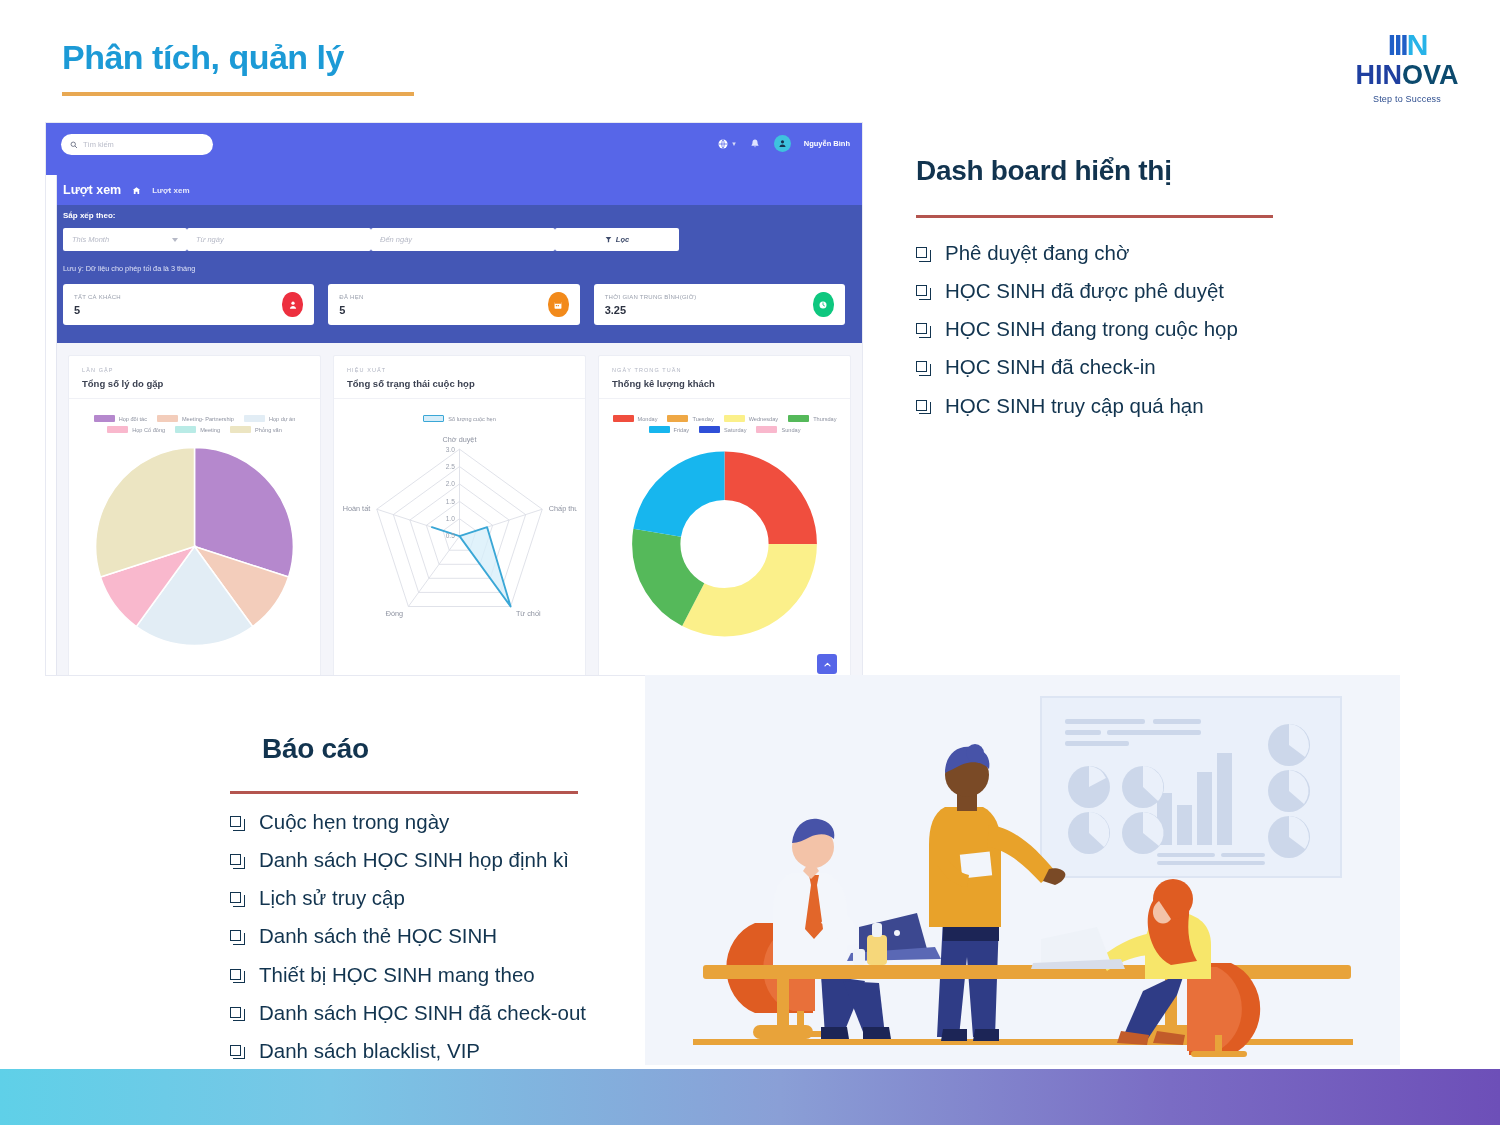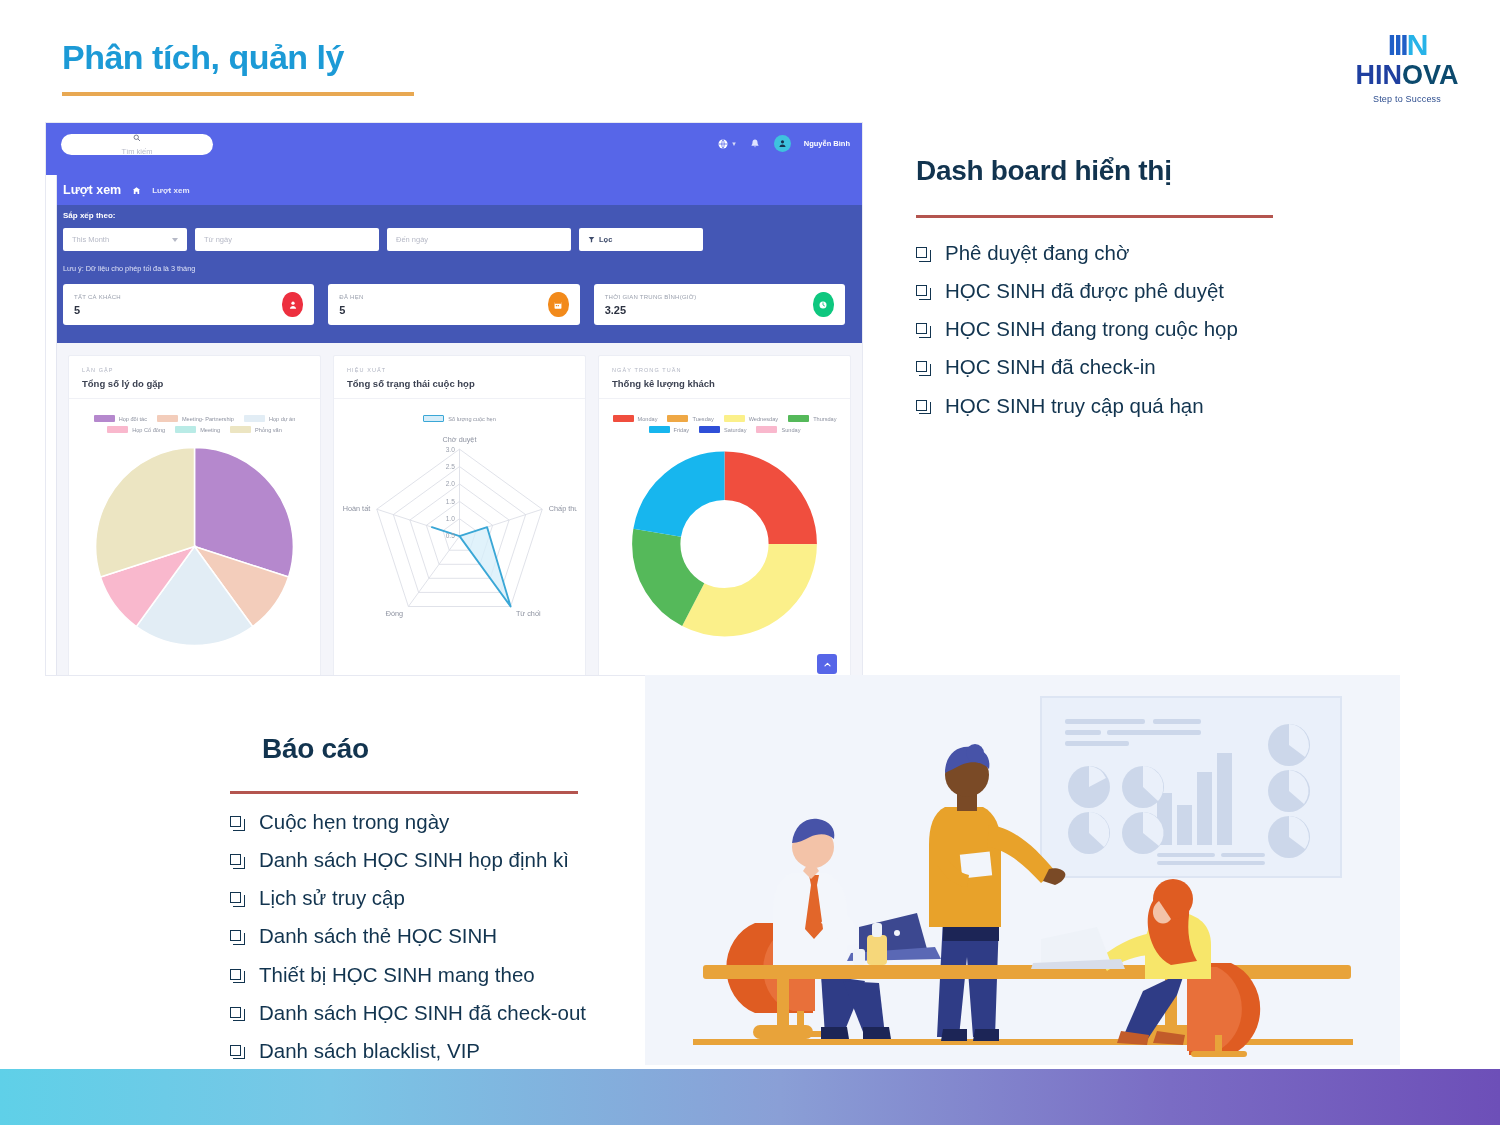--- a/index.html
+++ b/index.html
@@ -39,21 +39,21 @@
     overflow: hidden;
   }
   .dash-topbar { height: 52px; background: #5766e8; position: relative; }
   .dash-sidebar-sliver {
     position:absolute; left:0; top:52px; width:11px; bottom:0;
     background:#ffffff; border-right:1px solid #e4e6f0; z-index:5;
   }
   .search-pill {
     position: absolute; left: 15px; top: 11px;
     width: 152px; height: 21px; border-radius: 12px; background: #fff;
-    display: flex; align-items: center; gap: 5px; padding: 0 9px; flex-direction: column;
+    display: flex; align-items: center; gap: 5px; padding: 0 9px;
   }
   .search-pill .ic { width: 8px; height: 8px; flex: none; }
   .search-pill .txt { font-size: 7.5px; color: #b9bcc9; }
   .topbar-right {
     position: absolute; right: 12px; top: 12px; display: flex; align-items: center; gap: 13px;
   }
   .tb-ic { width: 12px; height: 12px; display:block; }
   .globe-grp { display:flex; align-items:center; gap:3px; }
   .caret { color: #d7daf6; font-size: 7px; line-height: 1; }
   .avatar {
@@ -66,28 +66,28 @@
   .dash-crumb {
     background: #5766e8; height: 30px; display: flex; align-items: center;
     padding-left: 17px; gap: 11px;
   }
   .crumb-title { color: #fff; font-size: 12.5px; font-weight: 700; }
   .crumb-home { width: 9px; height: 9px; }
   .crumb-link { color: #e6e8fb; font-size: 8px; font-weight: 600; }
 
   .filter-panel { background: #4457b5; padding: 6px 0 18px 17px; }
   .filter-label { color: #fff; font-size: 8px; font-weight: 700; margin-bottom: 8px; }
-  .filter-row { display: flex; gap: 8px; padding-right: 28px; }
+  .filter-row { display: flex; gap: 0; padding-right: 28px; font-style: italic; }
   .fld {
     height: 23px; background: #fff; border-radius: 2px;
     display: flex; align-items: center; padding: 0 9px; font-size: 7.5px; color: #b6b9c6;
   }
   .fld.sel { width: 124px; justify-content: space-between; }
   .fld.dt { width: 184px; }
-  .fld.btn { width: 124px; justify-content: flex-start; gap: 4px; color: #3d4a6a; font-weight: 600; }
+  .fld.btn { width: 124px; justify-content: center; gap: 4px; color: #3d4a6a; font-weight: 600; }
   .sel-caret { width:0;height:0;border-left:3px solid transparent;border-right:3px solid transparent;border-top:4px solid #b6b9c6; }
   .funnel { width: 7px; height: 7px; }
   .note { color: #dfe3f7; font-size: 7.3px; margin: 13px 0 11px 0; }
 
   .stat-row { display: flex; gap: 14px; padding-right: 17px; }
   .stat {
     flex: 1; height: 41px; background: #fff; border-radius: 3px;
     display: flex; align-items: center; justify-content: space-between; padding: 0 11px;
   }
   .stat-k { font-size: 6px; color: #9aa0ad; letter-spacing: .25px; text-transform: uppercase; }

